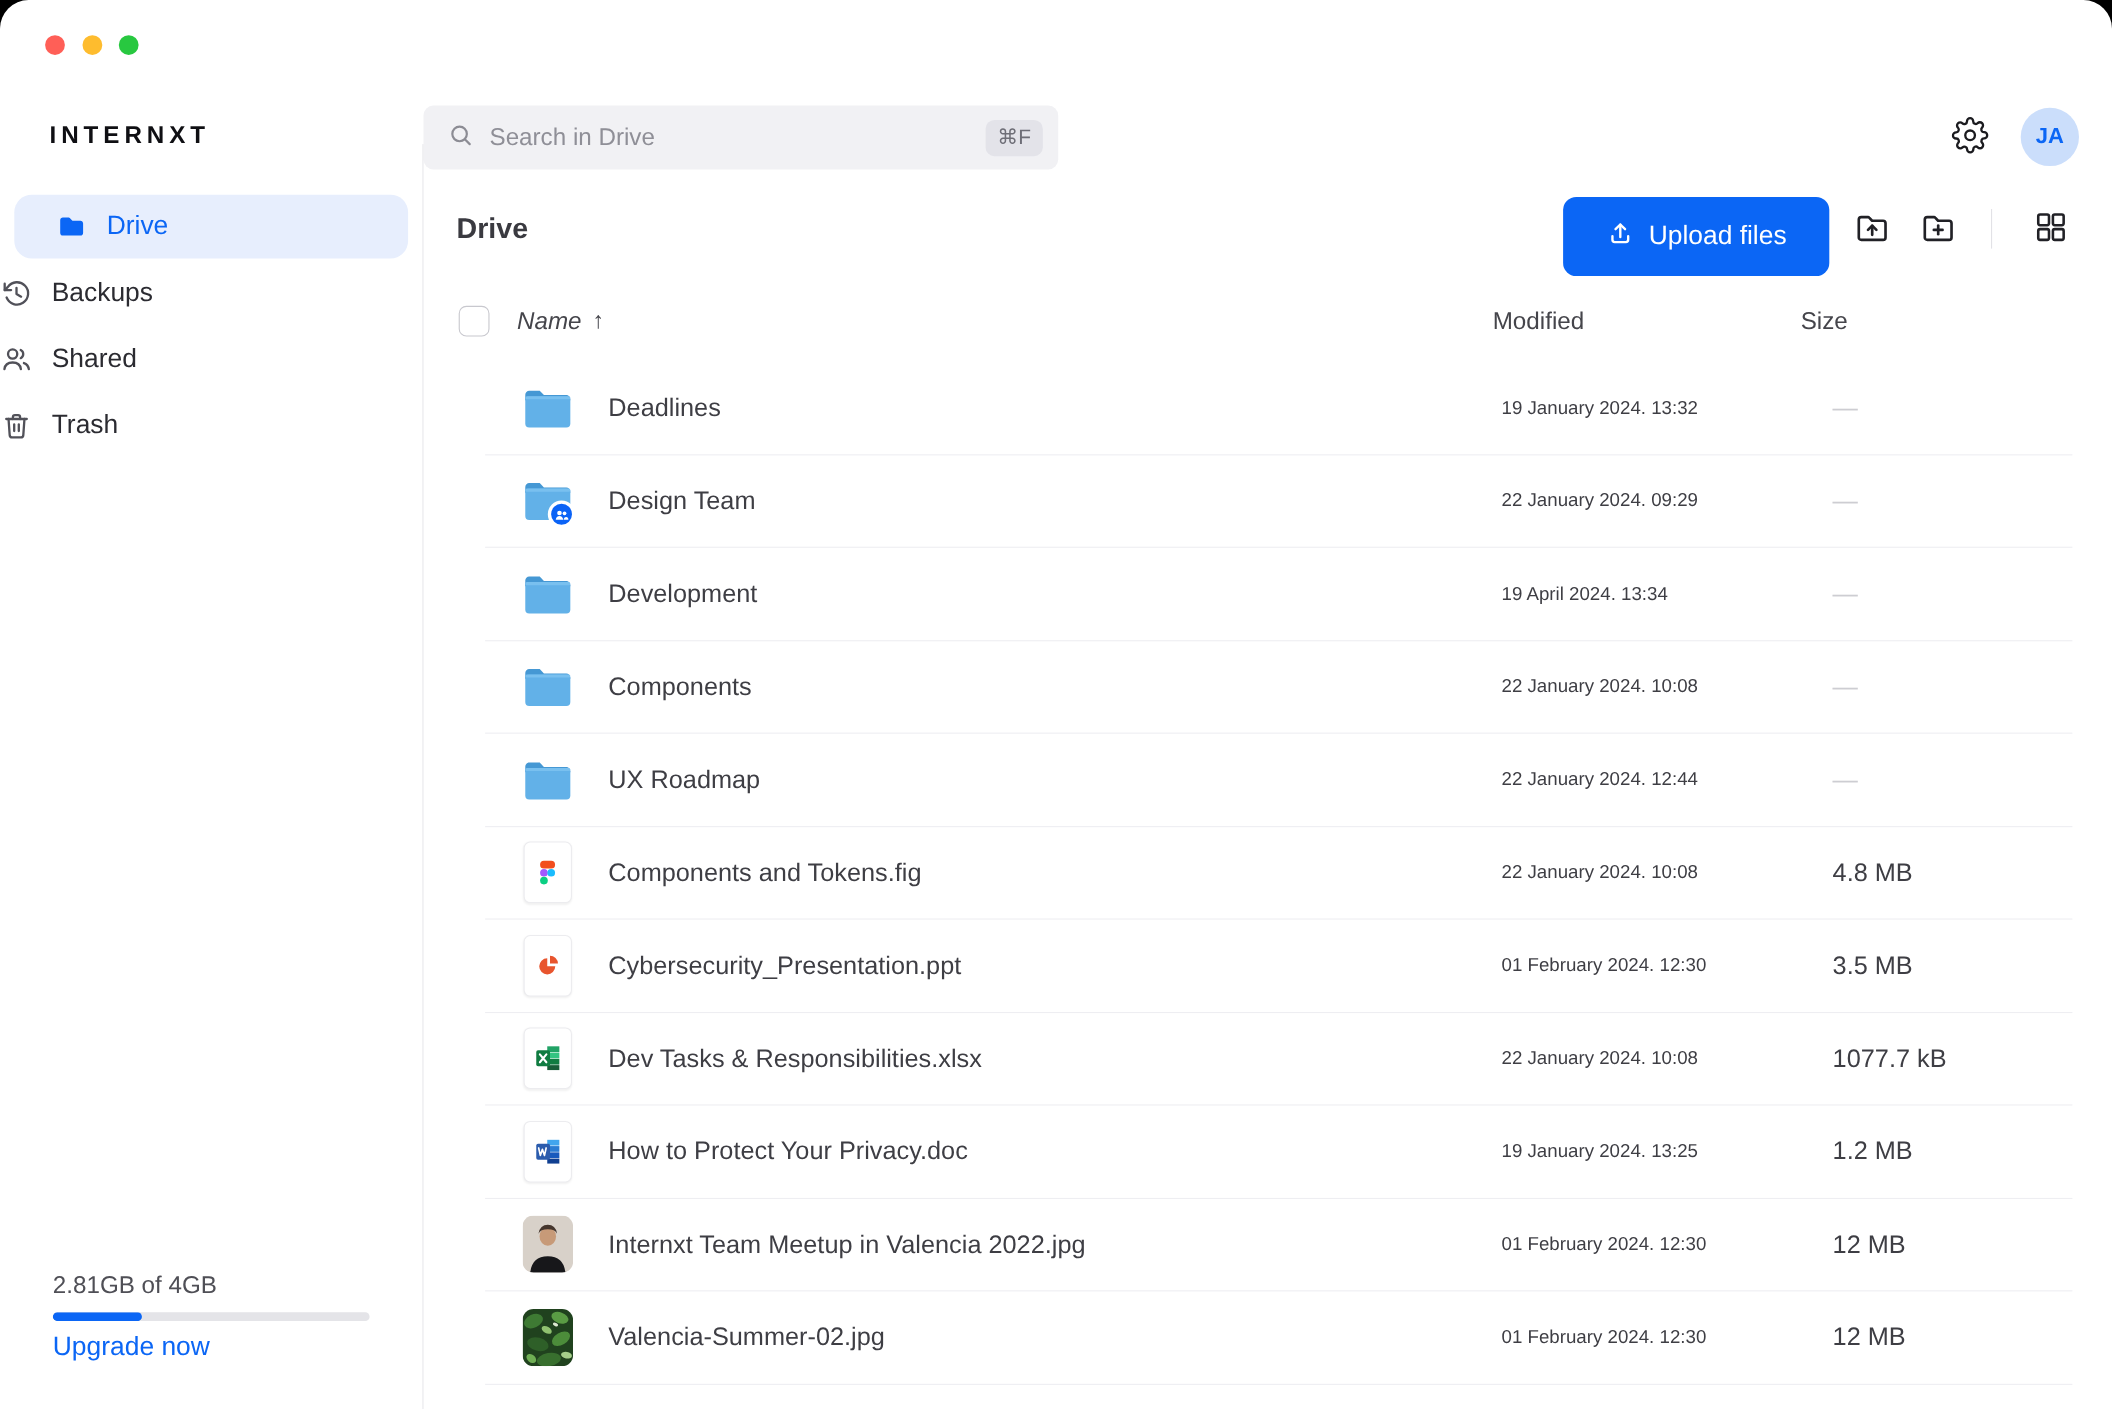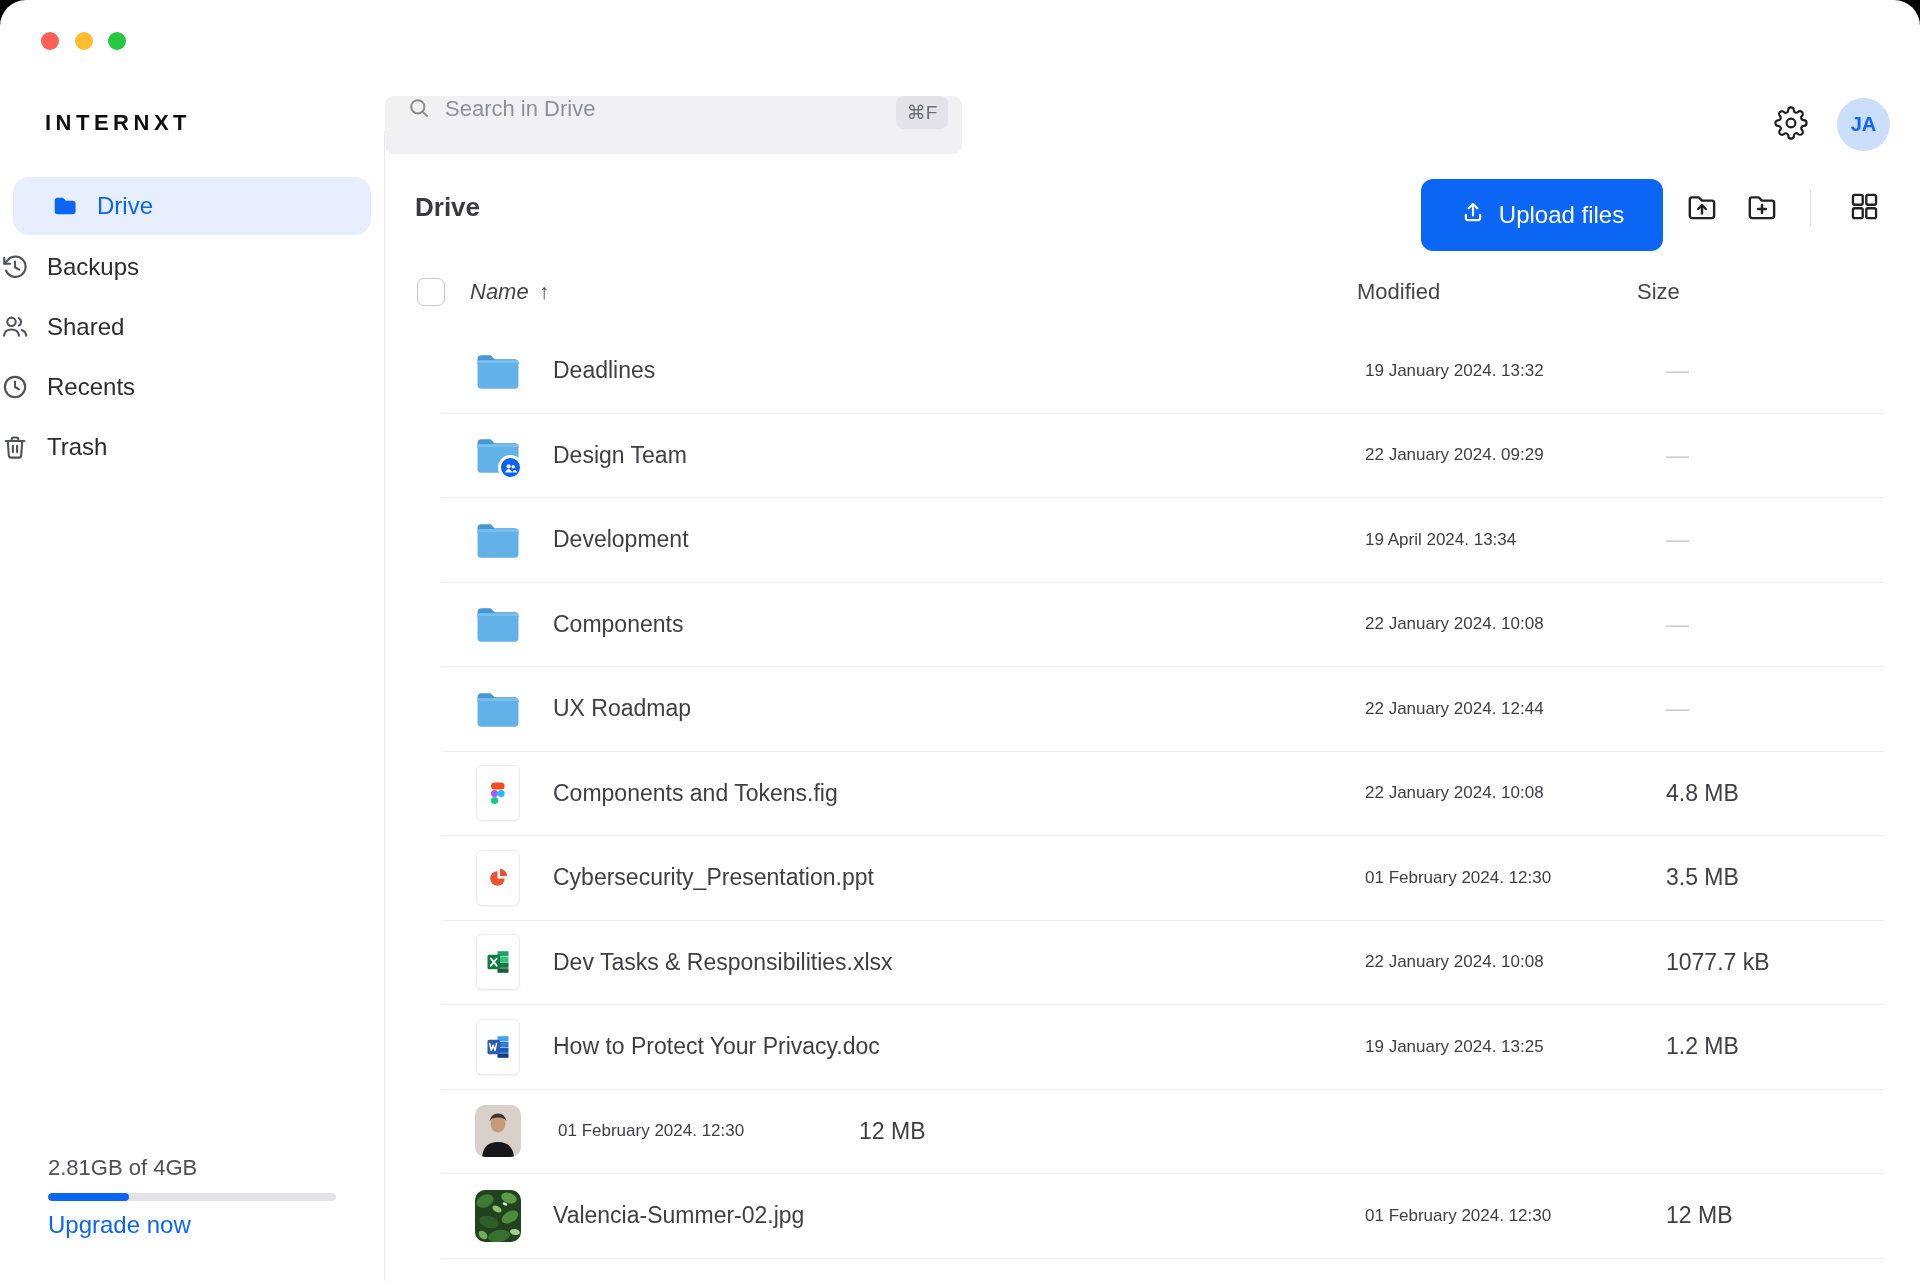--- a/index.html
+++ b/index.html
@@ -17,21 +17,21 @@
   html,body{width:1920px;height:1281px;}
   body{background:#000;font-family:"Liberation Sans","DejaVu Sans",sans-serif;-webkit-font-smoothing:antialiased;}
   .window{position:relative;width:1920px;height:1281px;background:#fff;border-radius:26px 26px 0 0;overflow:hidden;}
 
   
   .tl{position:absolute;top:32px;width:18px;height:18px;border-radius:50%;}
   .tl.close{left:41px;background:#FF5F57;}
   .tl.min{left:75px;background:#FEBC2E;}
   .tl.max{left:108px;background:#28C840;}
   .logo{position:absolute;left:45px;top:110px;font-size:22px;font-weight:800;letter-spacing:4.5px;color:#0F0F13;}
-  .search{position:absolute;left:385px;top:96px;width:577px;height:58px;background:#F1F1F4;border-radius:9px;display:flex;align-items:flex-start;padding:0 14px 0 22px;}
+  .search{position:absolute;left:385px;top:96px;width:577px;height:58px;background:#F1F1F4;border-radius:9px;display:flex;align-items:center;padding:0 14px 0 22px;}
   .search svg{flex:0 0 auto;}
   .search input{flex:1;border:none;outline:none;background:transparent;font-family:inherit;font-size:22px;color:var(--text-strong);margin-left:14px;min-width:0;}
   .search input::placeholder{color:var(--muted);}
   .kbd{flex:0 0 auto;background:#E3E3E9;border-radius:8px;height:33px;min-width:52px;display:flex;align-items:center;justify-content:center;font-size:19px;color:#6E6E77;}
   .gear-btn{position:absolute;left:1770px;top:103px;width:42px;height:42px;display:flex;align-items:center;justify-content:center;background:none;border:none;cursor:pointer;}
   .avatar{position:absolute;left:1837px;top:98px;width:53px;height:53px;border-radius:50%;background:#CBDEFB;color:var(--accent);font-size:20px;font-weight:700;display:flex;align-items:center;justify-content:center;cursor:pointer;}
 
   
   .sidebar{position:absolute;left:0;top:131px;width:385px;height:1150px;border-right:1px solid var(--side-line);}
   .side-nav{padding-top:46px;}
@@ -132,29 +132,20 @@
         <div class="side-item">
           <span class="side-icon">
             <svg width="28" height="28" viewBox="0 0 24 24" fill="none" stroke="#515159" stroke-width="1.8" stroke-linecap="round" stroke-linejoin="round">
               <circle cx="9" cy="7.6" r="3.6"></circle>
               <path d="M2.6 19.4c.4-3.3 3-5.2 6.4-5.2s6 1.9 6.4 5.2"></path>
               <path d="M15.3 4.4a3.6 3.6 0 0 1 0 6.4"></path>
               <path d="M17.8 14.6c2.1.7 3.5 2.4 3.8 4.8"></path>
             </svg>
           </span>
           <span class="side-label">Shared</span>
-        </div>
-        <div class="side-item">
-          <span class="side-icon">
-            <svg width="28" height="28" viewBox="0 0 24 24" fill="none" stroke="#515159" stroke-width="1.8" stroke-linecap="round" stroke-linejoin="round">
-              <circle cx="12" cy="12" r="8.7"></circle>
-              <polyline points="12 7.3 12 12 15.4 14"></polyline>
-            </svg>
-          </span>
-          <span class="side-label">Recents</span>
         </div>
         <div class="side-item">
           <span class="side-icon">
             <svg width="28" height="28" viewBox="0 0 24 24" fill="none" stroke="#515159" stroke-width="1.8" stroke-linecap="round" stroke-linejoin="round">
               <path d="M4 6.8h16"></path>
               <path d="M9.2 6.8V5.4c0-.9.7-1.6 1.6-1.6h2.4c.9 0 1.6.7 1.6 1.6v1.4"></path>
               <path d="M5.8 6.8l.9 12.5c.08 1 .9 1.8 1.9 1.8h6.8c1 0 1.84-.8 1.9-1.8l.9-12.5"></path>
               <path d="M10.2 11v5.2"></path>
               <path d="M13.8 11v5.2"></path>
             </svg>
@@ -378,20 +369,21 @@
           <div class="cell-icon">
             <span class="icon-box">
               <span class="photo"><svg width="46" height="52" viewBox="0 0 46 52">
                   <rect width="46" height="52" fill="#D8D1C9"></rect>
                   <ellipse cx="23" cy="19" rx="7.5" ry="8.5" fill="#C79A78"></ellipse>
                   <path d="M14.5 16.5q1.5-8 8.5-8t8.5 8q-2-4-8.5-4t-8.5 4z" fill="#45362D"></path>
                   <path d="M7 52q1.5-15 16-15t16 15z" fill="#17171A"></path>
                 </svg></span>
             </span>
           </div>
+          <div class="cell-name">Internxt Team Meetup in Valencia 2022.jpg</div>
           <div class="cell-modified">01 February 2024. 12:30</div>
           <div class="cell-size">12 MB</div>
         </div>
         <div class="row">
           <div class="cell-icon">
             <span class="icon-box">
               <span class="photo"><svg width="46" height="52" viewBox="0 0 46 52">
                   <rect width="46" height="52" fill="#20421E"></rect>
                   <ellipse cx="10" cy="11" rx="9" ry="6" fill="#3E7A33" transform="rotate(-25 10 11)"></ellipse>
                   <ellipse cx="34" cy="8" rx="8" ry="5" fill="#5A9C44" transform="rotate(20 34 8)"></ellipse>

